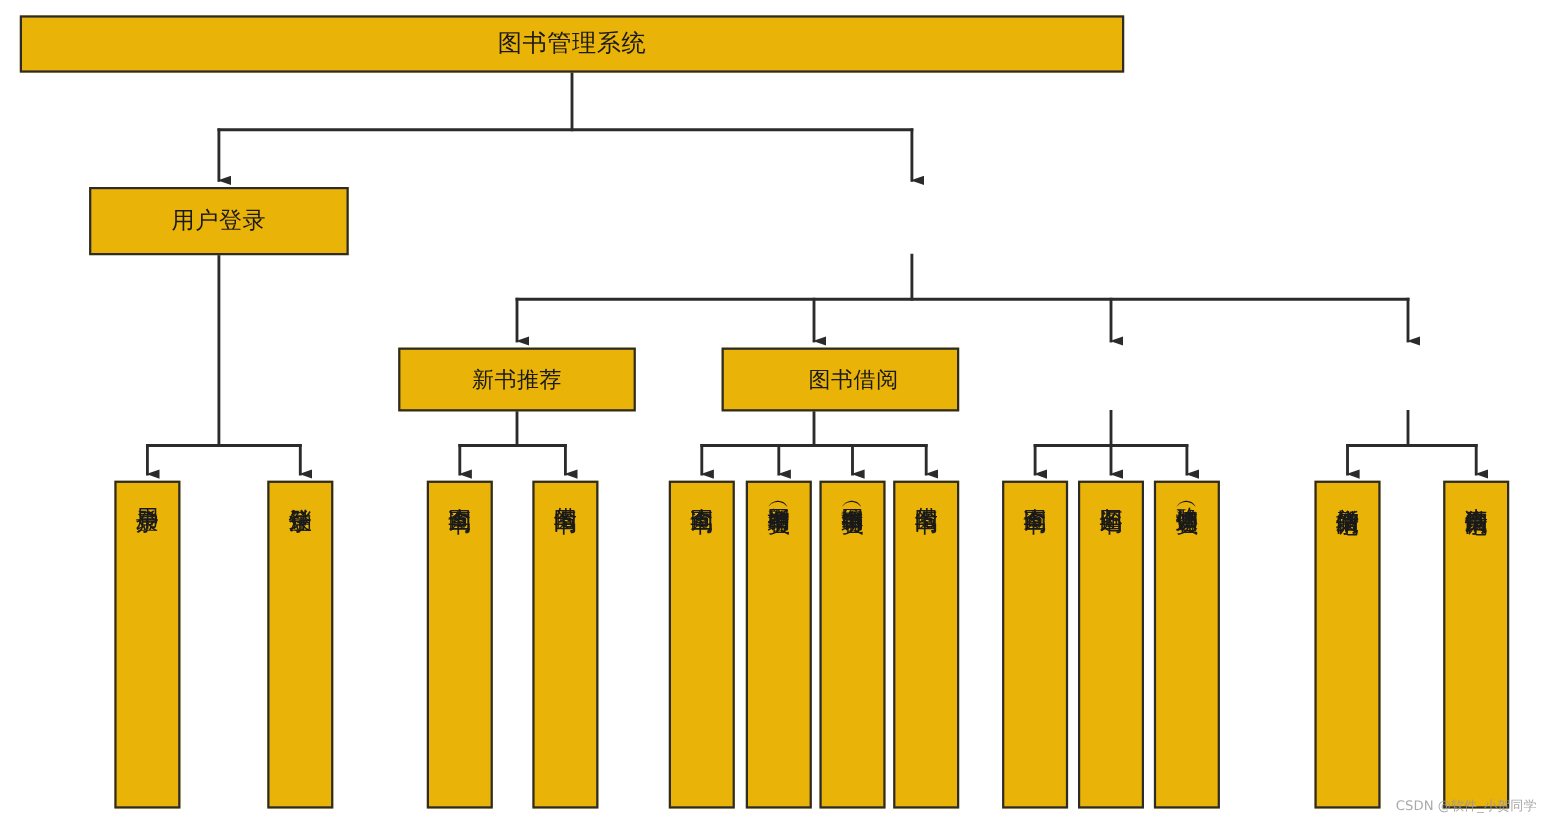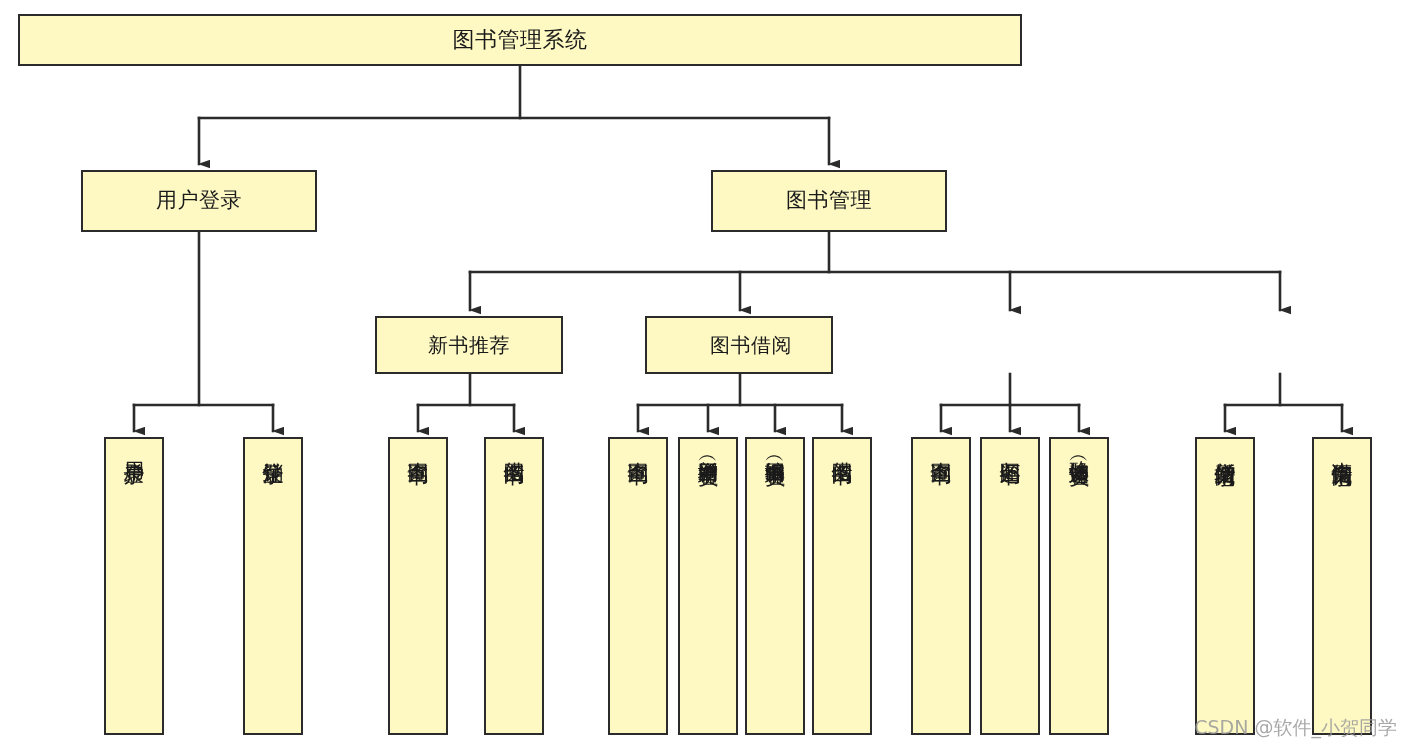--- a/index.html
+++ b/index.html
@@ -10,21 +10,21 @@
     font-family:"DejaVu Sans","Liberation Sans",sans-serif;
     overflow:hidden;
     position:relative;
   }
   #canvas{position:absolute;left:0;top:0;width:1405px;height:747px;}
   svg#wires{position:absolute;left:0;top:0;width:1405px;height:747px;}
 
   .node{
     position:absolute;
     box-sizing:border-box;
-    background:#fef9c3;
+    background:#eab308;
     border:2px solid #2b2b2b;
     display:flex;
     align-items:center;
     justify-content:center;
     color:#1a1a1a;
   }
   .node .label{
     display:block;
     text-align:center;
     line-height:1.12;
@@ -34,21 +34,21 @@
 
   
   .n-root{left:18px;top:14px;width:1004px;height:52px;}
   .n-root .label{font-size:22px;}
 
   
   .n-l2{top:170px;width:236px;height:62px;}
   .n-l2 .label{font-size:21px;}
 
   
-  .n-l3{top:316px;width:188px;height:58px;margin-left:13px;}
+  .n-l3{top:316px;width:216px;height:58px;}
   .n-l3 .label{font-size:20px;}
 
   
   .n-leaf{
     top:437px;width:60px;height:298px;
     align-items:flex-start;
     justify-content:center;
     padding-top:6px;
   }
   .n-leaf .label{
@@ -58,21 +58,21 @@
     line-height:1.05;
     letter-spacing:1px;
     white-space:normal;
     max-height:286px;
   }
   .n-leaf.tall .label{font-size:20px;}
 
   .watermark{
     position:absolute;
     right:8px;bottom:6px;
-    font-size:19px;
+    font-size:12px;
     color:#9a9a9a;
     opacity:.85;
     white-space:nowrap;
     pointer-events:none;
   }
 </style>
 </head>
 <body>
 
 <div id="canvas">
@@ -128,28 +128,25 @@
     </g>
   </svg>
 
   <div class="node n-root">
     <span class="label">图书管理系统</span>
   </div>
 
   <div class="node n-l2" style="left:81px;">
     <span class="label">用户登录</span>
   </div>
-  <div class="node n-l2" style="left:711px;">
-    <span class="label">图书管理</span>
-  </div>
 
   <div class="node n-l3" style="left:362px;">
     <span class="label">新书推荐</span>
   </div>
-  <div class="node n-l3" style="left:632px;padding-left:24px;">
+  <div class="node n-l3" style="left:656px;padding-left:24px;">
     <span class="label">图书借阅</span>
   </div>
 
   <div class="node n-leaf" style="left:104px;">
     <span class="label">用户登录</span>
   </div>
   <div class="node n-leaf" style="left:243px;">
     <span class="label">注销登录</span>
   </div>
 

